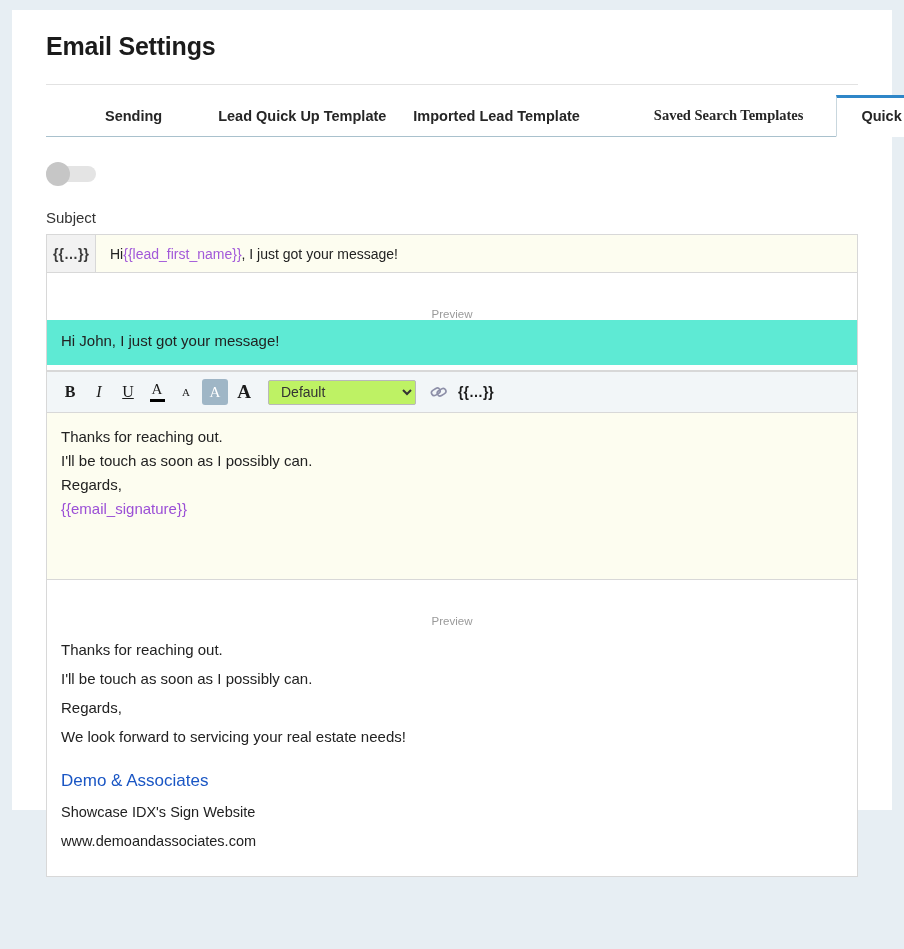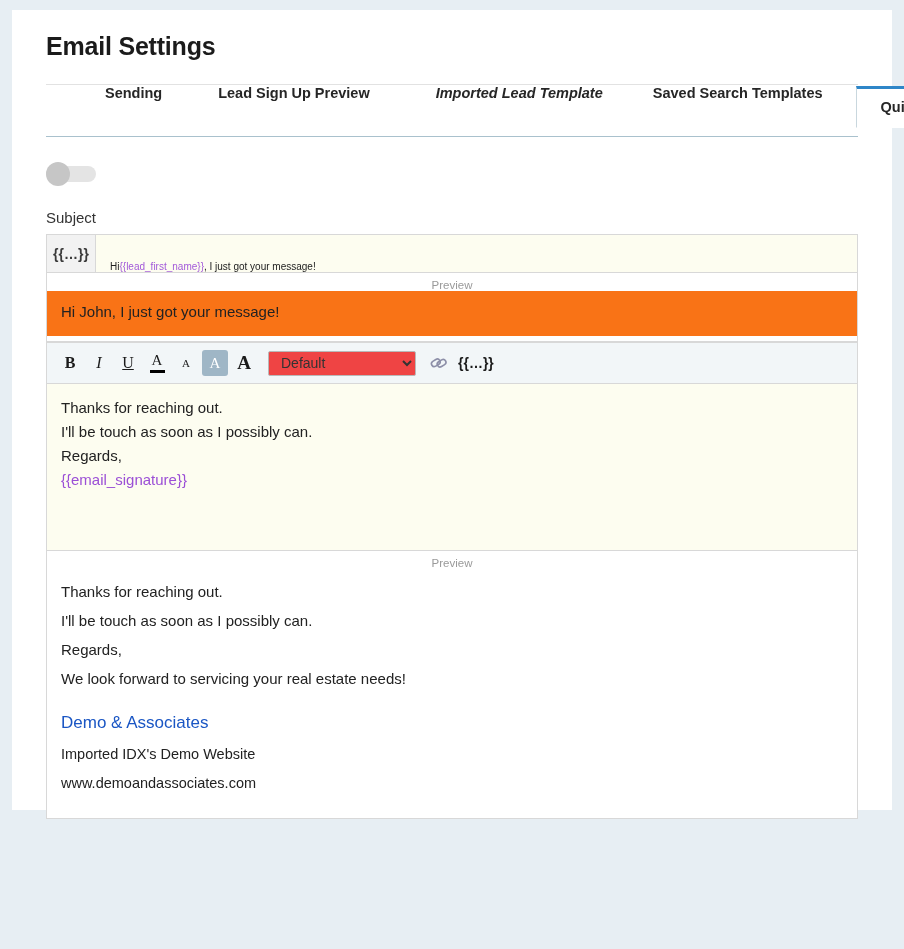--- a/index.html
+++ b/index.html
@@ -41,39 +41,39 @@
     margin: 23px 12px 0 12px;
     border-top: 1px solid #e2e2e2;
   }
 
   
   .tabs {
     position: relative;
     margin: 0 12px;
     height: 51px;
     display: flex;
-    align-items: flex-start;
+    align-items: flex-end;
     border-bottom: 1px solid #a9c1cd;
   }
   .tab {
     font-size: 14.5px;
     font-weight: bold;
     color: #262626;
     padding: 0 0 12px 0;
     margin: 0 0 0 0;
     background: transparent;
     border: none;
     cursor: pointer;
     white-space: nowrap;
     font-family: "Liberation Sans", sans-serif;
   }
   .tab-sending      { margin-left: 59px; }
   .tab-lead         { margin-left: 56px; }
-  .tab-imported     { margin-left: 66px; font-style: italic; }
-  .tab-saved        { margin-left: 50px; }
+  .tab-imported     { margin-left: 27px; }
+  .tab-saved        { margin-left: 74px; font-family: Liberation Serif, serif; }
 
   .tab-active {
     position: relative;
     margin-left: 33px;
     padding: 10px 24px 12px 24px;
     background: #ffffff;
     border: 1px solid #c9d7de;
     border-top: 3px solid #2e86c8;
     border-bottom: 1px solid #ffffff;
     bottom: -1px;
@@ -148,36 +148,37 @@
     display: flex;
     align-items: center;
     justify-content: center;
     font-size: 14px;
     font-weight: bold;
     color: #3a3a3a;
     cursor: pointer;
   }
   .subject-text {
     display: flex;
-    align-items: flex-end;
+    align-items: center;
     padding-left: 14px;
-    font-size: 10px;
+    font-size: 14px;
     color: #222222;
   }
   .merge-token { color: #a259d9; }
   .merge-token-strong { color: #9b4fd6; }
 
   .preview-label {
     text-align: center;
     font-size: 11.5px;
     color: #9a9a9a;
     padding: 6px 0 0 0;
+    margin-top: 29px;
   }
   .preview-body {
-    background: #f97316;
+    background: #5eead4;
     padding: 12px 14px 16px 14px;
     font-size: 15px;
     color: #222222;
   }
 
   .subject-preview { height: 68px; box-sizing: border-box; }
 
   
   .toolbar {
     display: flex;
@@ -227,21 +228,21 @@
   }
   .tb-large { font-size: 19px; font-weight: bold; }
 
   .tb-select {
     margin-left: 8px;
     width: 148px;
     height: 25px;
     font-size: 14px;
     font-family: "Liberation Sans", sans-serif;
     color: #333333;
-    background: #ef4444;
+    background: #bef264;
     border: 1px solid #b9b9b9;
     border-radius: 2px;
     padding-left: 8px;
   }
   .tb-link {
     margin-left: 12px;
     width: 22px;
     height: 22px;
     display: flex;
     align-items: center;
@@ -294,21 +295,21 @@
 </head>
 <body>
 
 <div class="card">
 
   <div class="page-title">Email Settings</div>
   <div class="title-rule"></div>
 
   <div class="tabs">
     <button class="tab tab-sending">Sending</button>
-    <button class="tab tab-lead">Lead Sign Up Preview</button>
+    <button class="tab tab-lead">Lead Quick Up Template</button>
     <button class="tab tab-imported">Imported Lead Template</button>
     <button class="tab tab-saved">Saved Search Templates</button>
     <button class="tab tab-active">Quick Responses</button>
   </div>
 
 
   <div class="toggle-row">
     <div class="toggle">
       <div class="knob"></div>
     </div>
@@ -371,20 +372,20 @@
 
     <div class="msg-preview">
       <div class="preview-label">Preview</div>
       <div class="msg-preview-body">
         <p>Thanks for reaching out.</p>
         <p>I'll be touch as soon as I possibly can.</p>
         <p>Regards,</p>
         <p>We look forward to servicing your real estate needs!</p>
 
         <div class="sig-name">Demo &amp; Associates</div>
-        <div class="sig-line">Imported IDX's Demo Website</div>
+        <div class="sig-line">Showcase IDX's Sign Website</div>
         <div class="sig-line">www.demoandassociates.com</div>
       </div>
     </div>
 
   </div>
 
 </div>
 
 </body></html>

